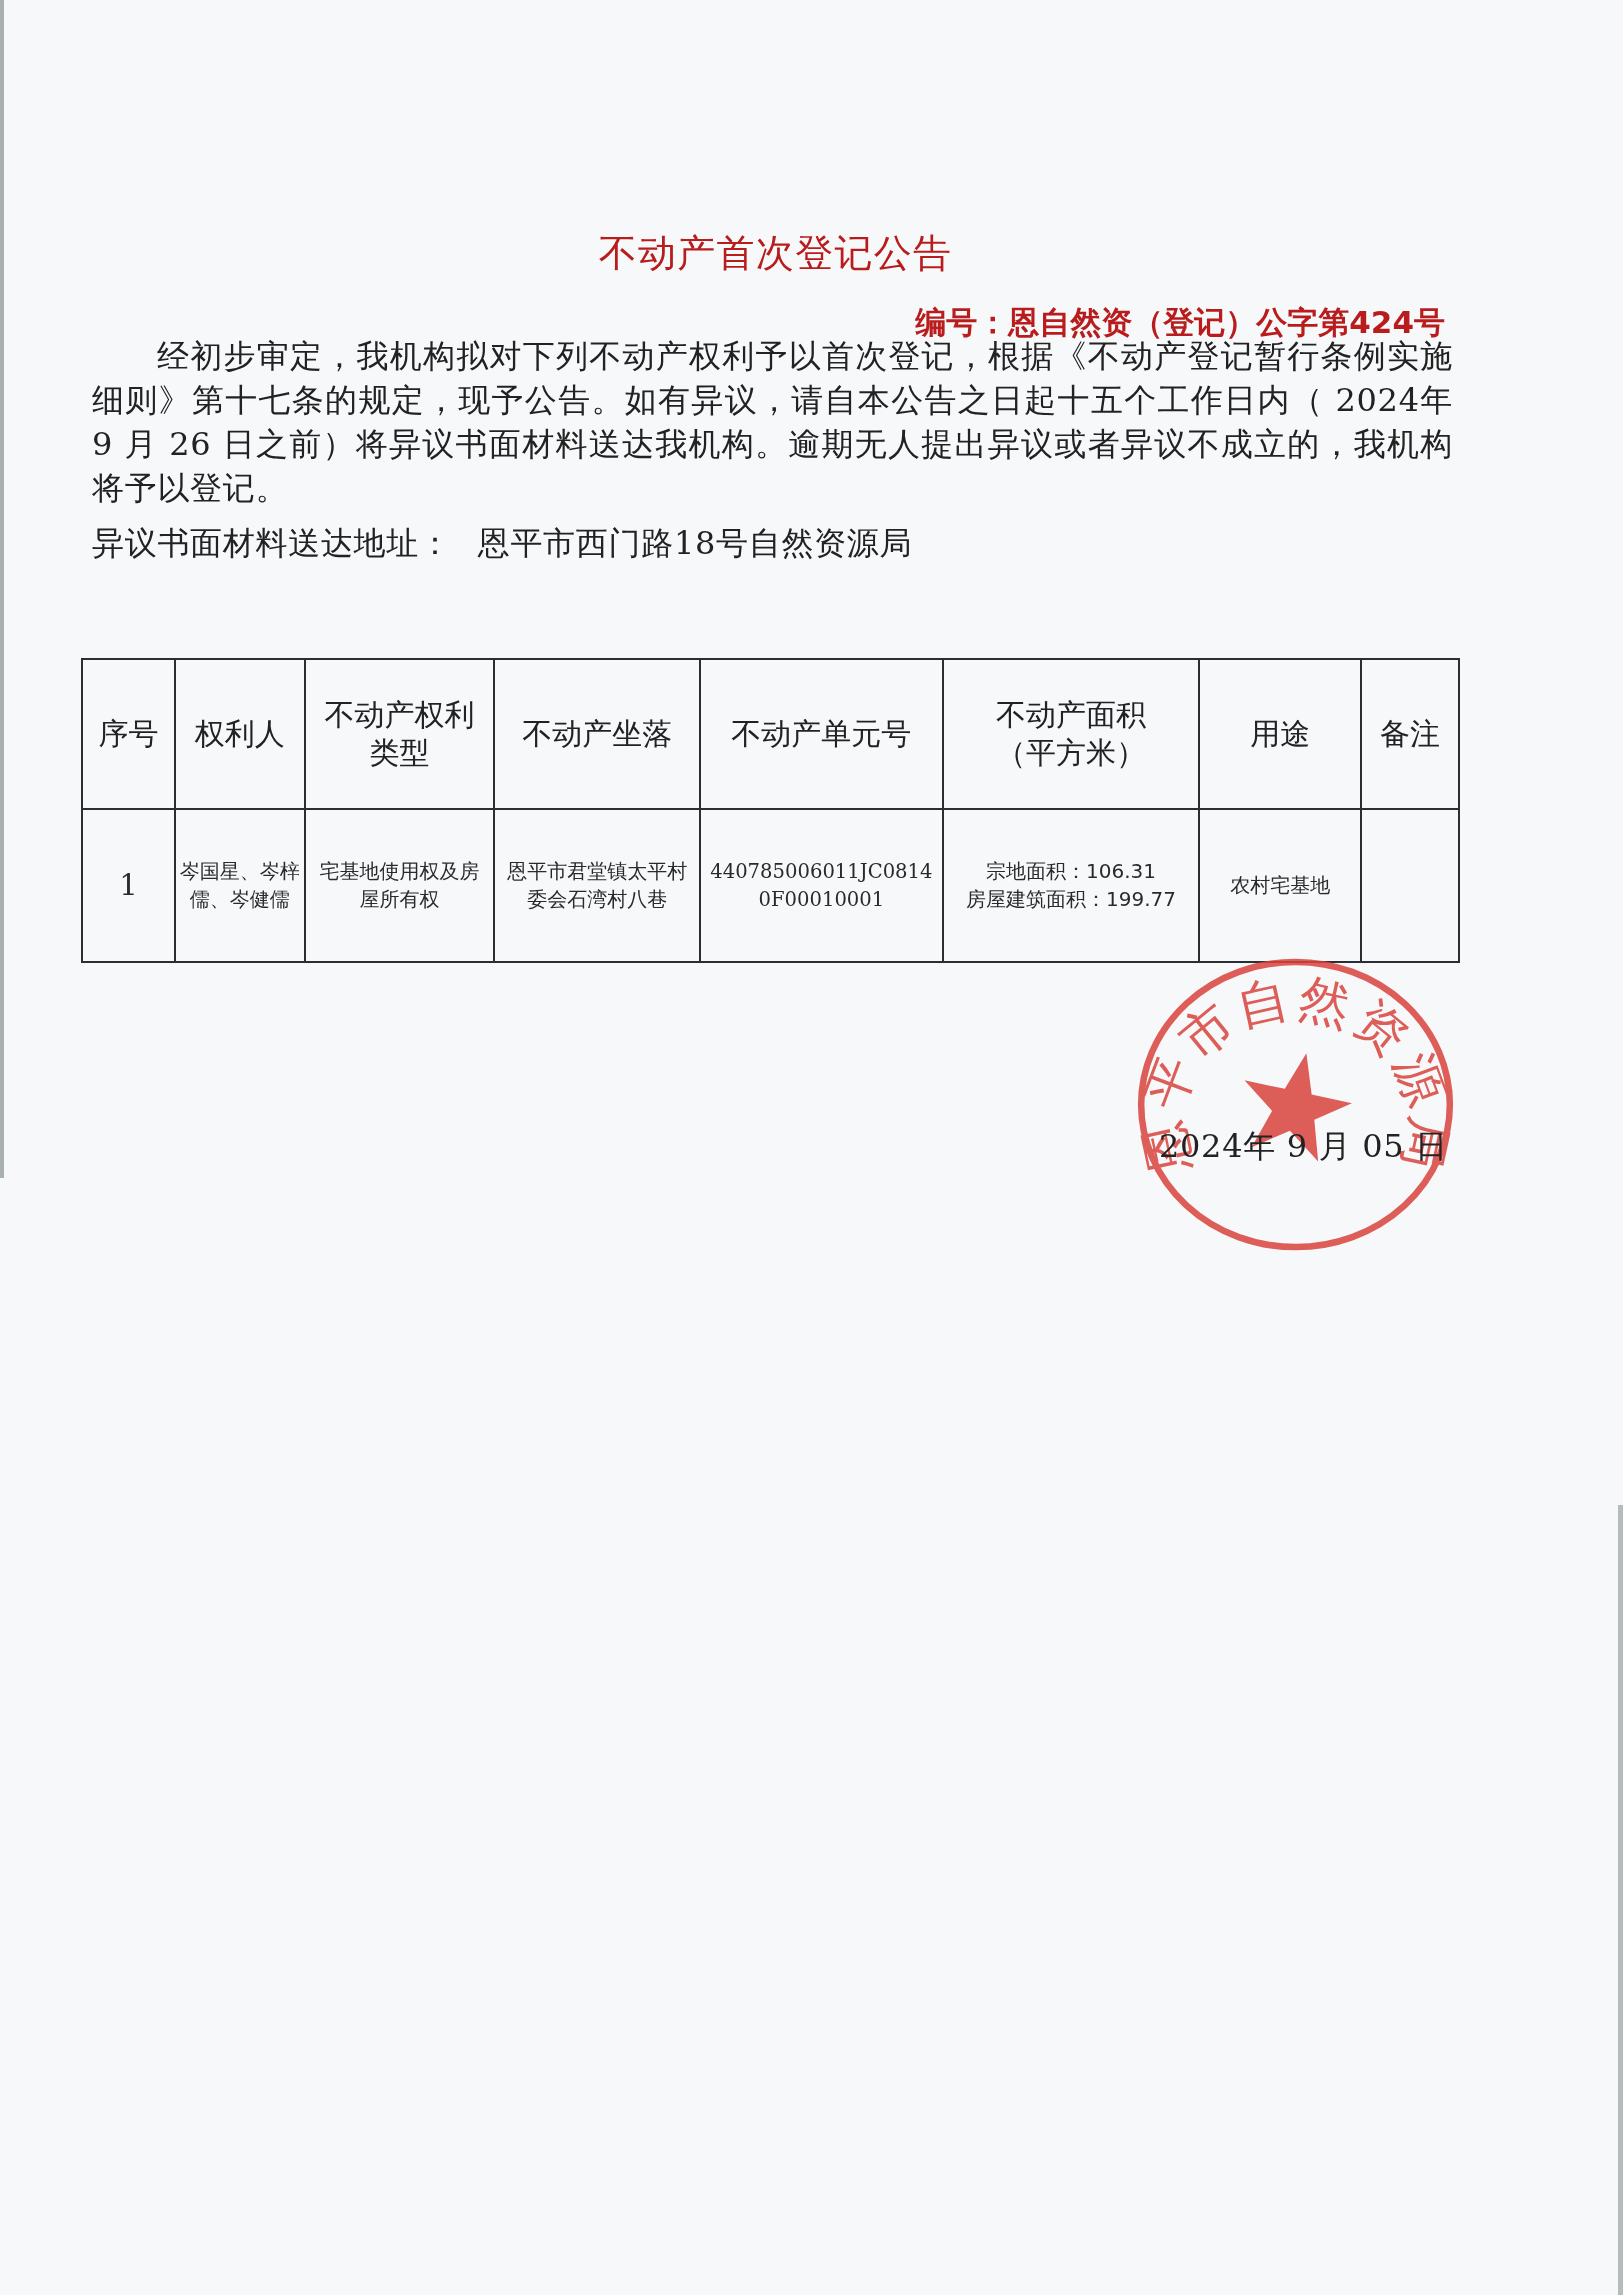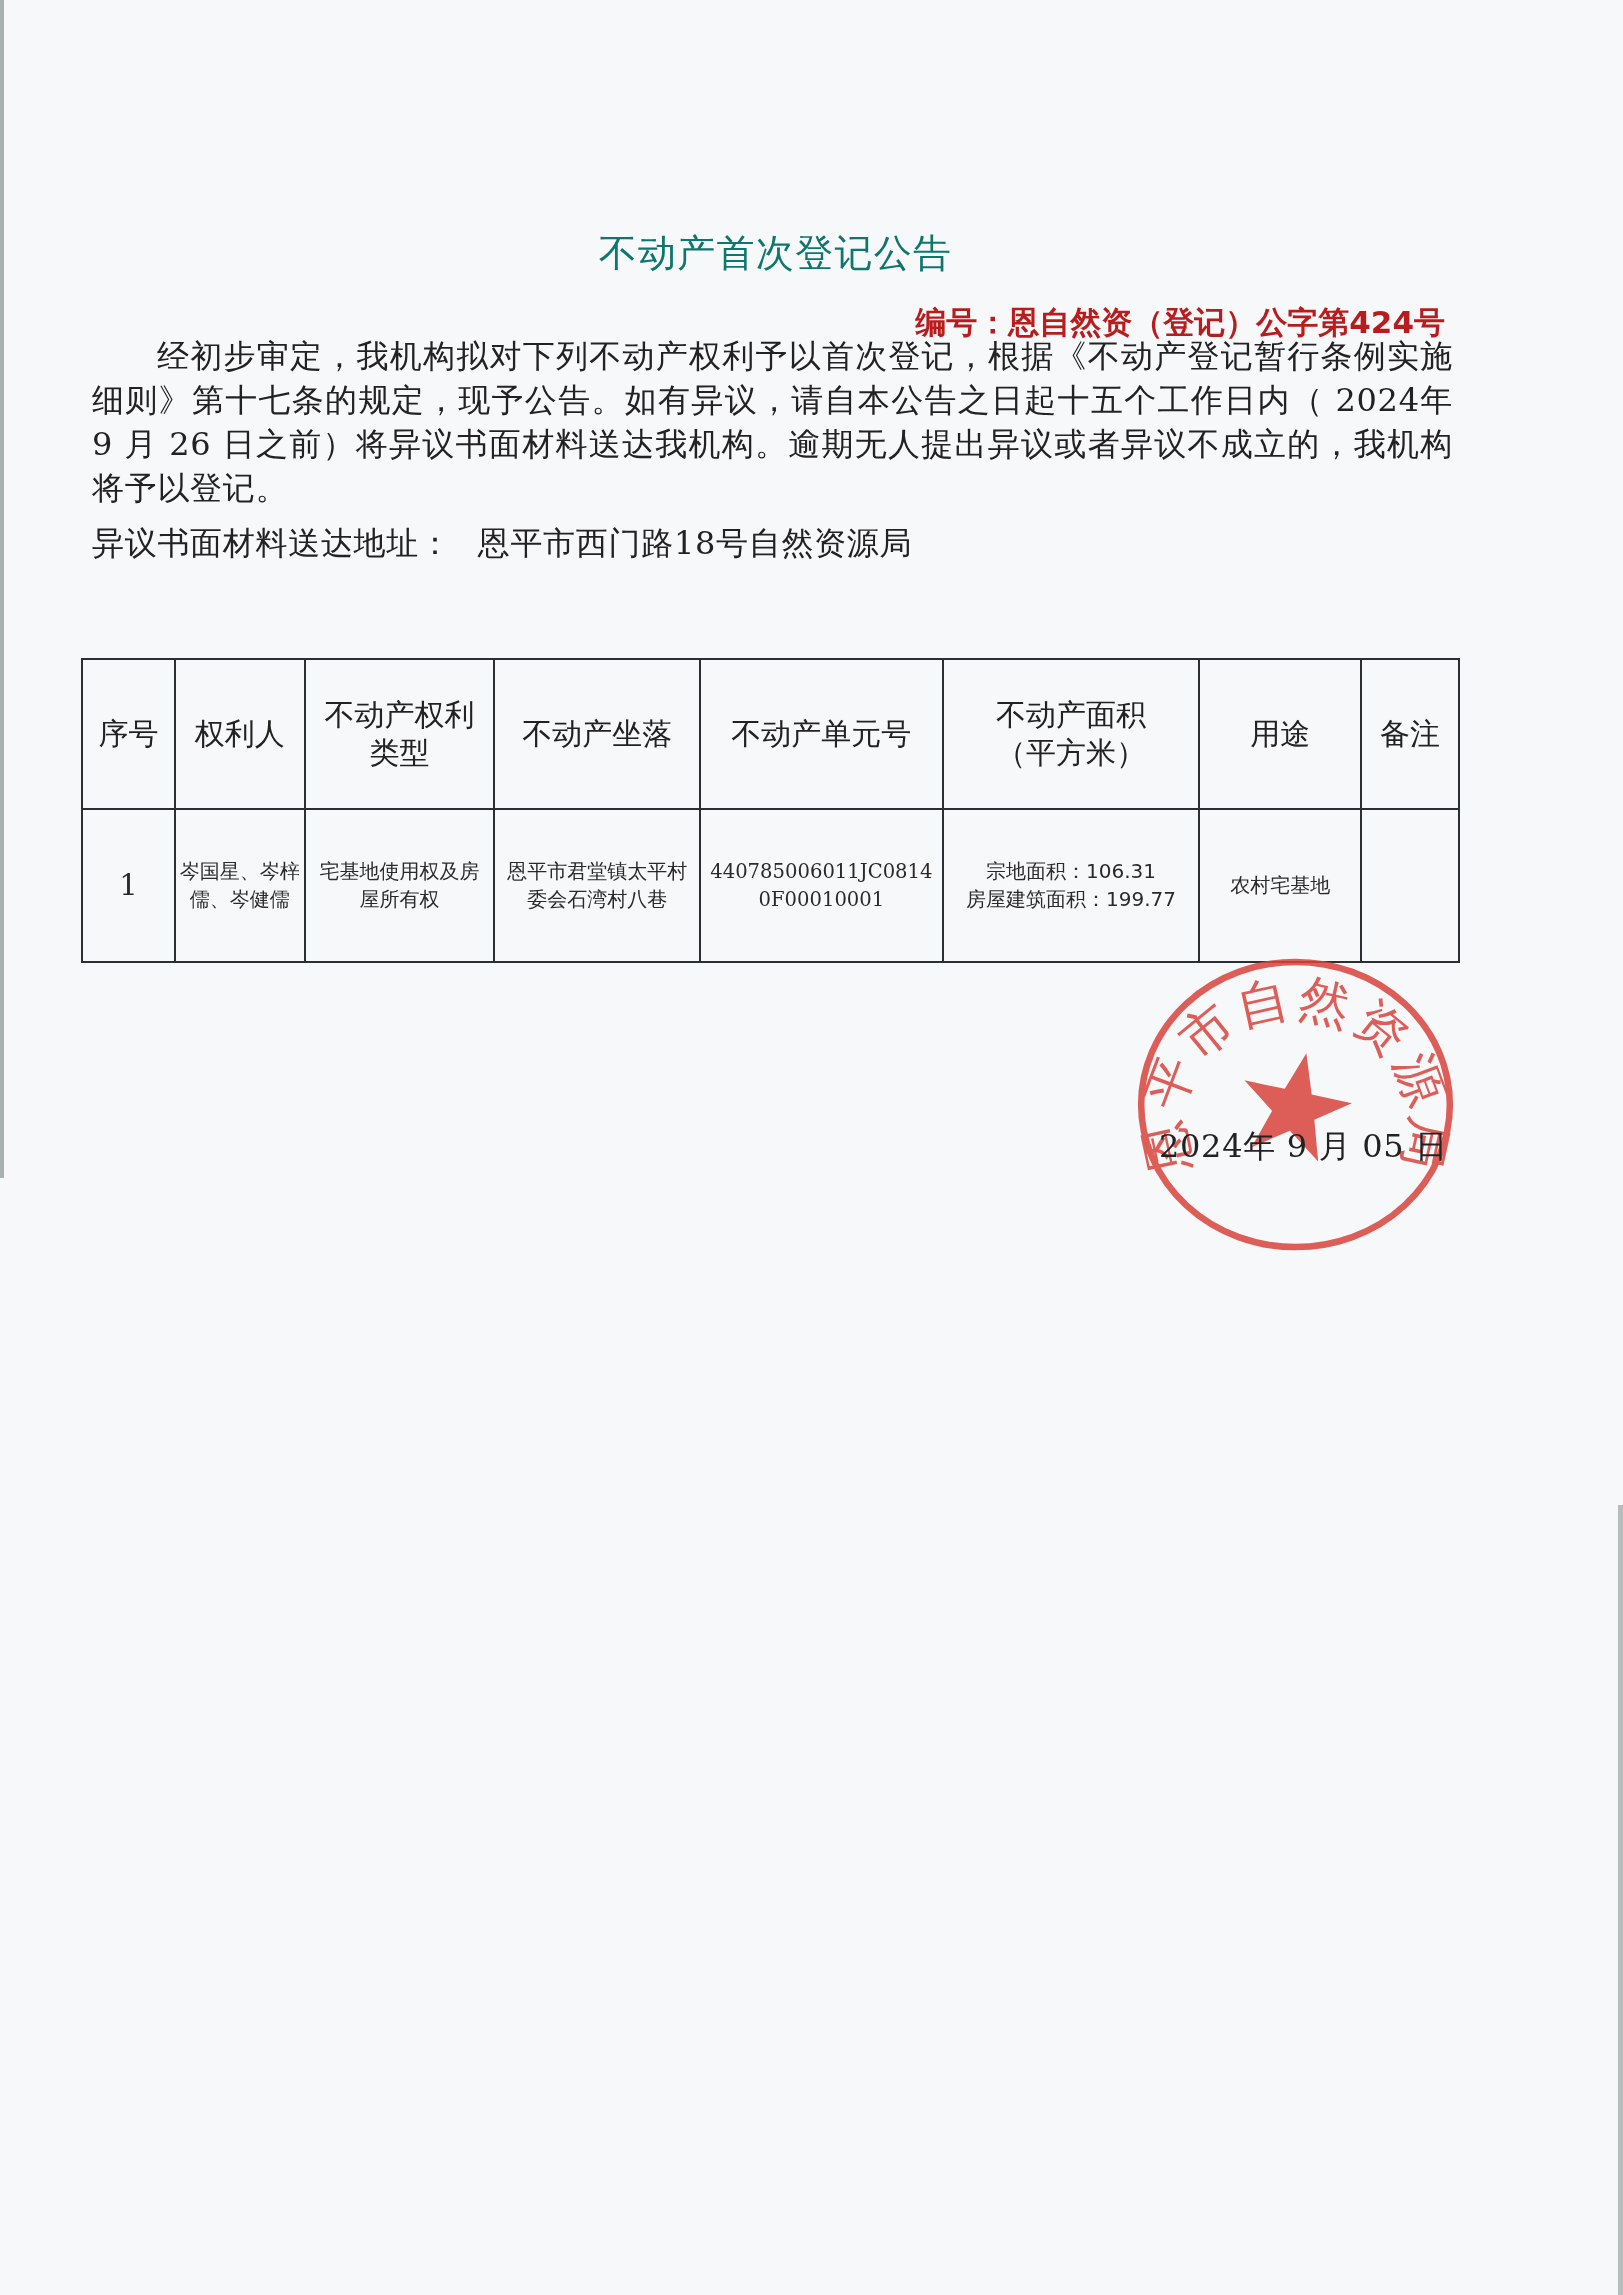--- a/index.html
+++ b/index.html
@@ -9,21 +9,21 @@
     font-family: "DejaVu Serif", "Liberation Serif", serif;
     color: #222;
   }
   .scan-edge-left { position: absolute; left: 0; top: 0; width: 3.9px; height: 1178px; background: #a8b0b0; }
   .scan-edge-right { position: absolute; right: 0; top: 1505px; width: 5.2px; height: 790px; background: #b4bcbc; }
   .page { position: absolute; left: 0; top: 0; width: 1623px; height: 2295px; }
 
   .title {
     position: absolute; left: 0; width: 1551px; top: 228px; text-align: center;
     font-family: "DejaVu Sans", "Liberation Sans", sans-serif;
-    font-size: 38px; letter-spacing: 1.3px; color: #0f766e;
+    font-size: 38px; letter-spacing: 1.3px; color: #b91c1c;
   }
   .doc-number {
     position: absolute; right: 178px; top: 302px;
     font-family: "DejaVu Sans", "Liberation Sans", sans-serif;
     font-weight: bold; font-size: 31px; color: #b91c1c;
   }
   .body-text {
     position: absolute; left: 92px; width: 1361px; top: 334px;
     font-size: 32px; line-height: 44px; text-indent: 65px;
     text-align: justify; letter-spacing: 0.7px;

